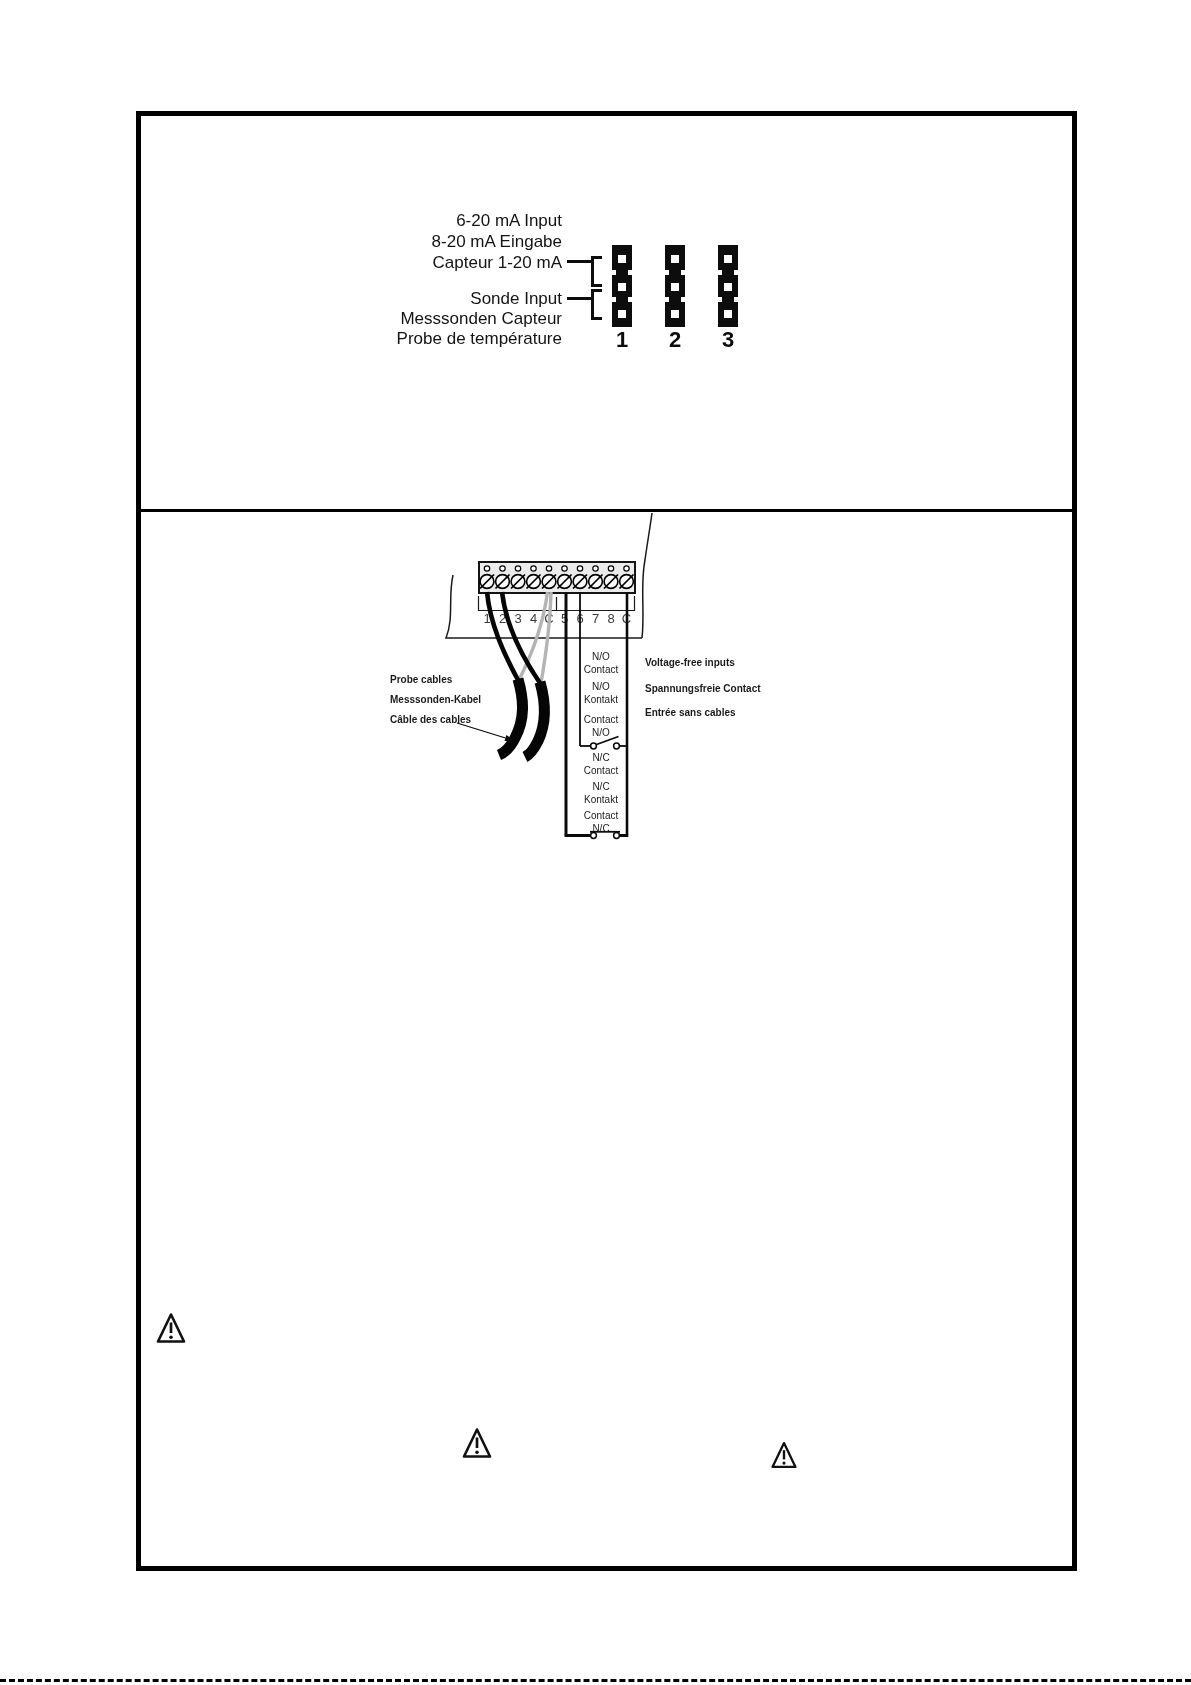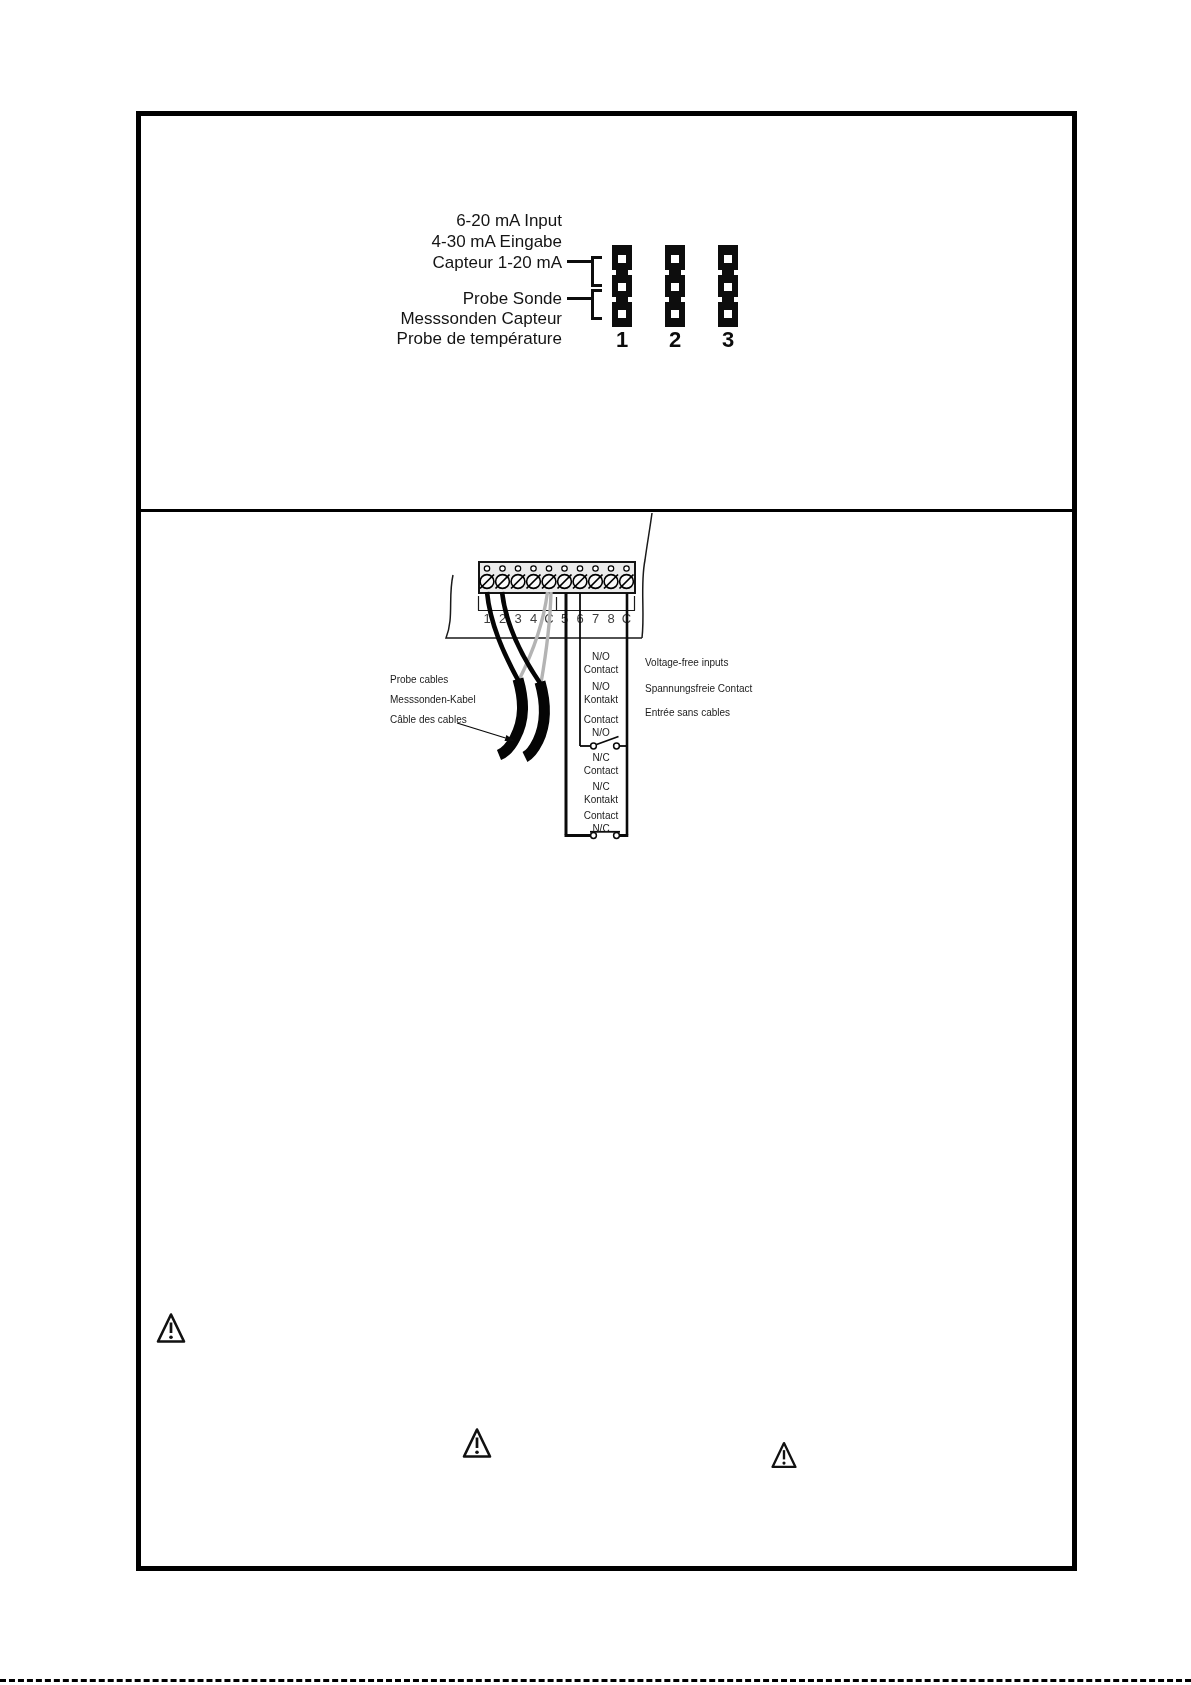--- a/index.html
+++ b/index.html
@@ -11,38 +11,38 @@
   .divider{position:absolute;left:137px;top:509px;width:940px;height:3px;background:#000;}
   .jlabel{position:absolute;right:629px;font-size:17px;line-height:20px;white-space:nowrap;color:#141414;}
   .hline{position:absolute;background:#0d0d0d;}
   .vline{position:absolute;background:#0d0d0d;}
   .jumper{position:absolute;width:20px;height:82px;background:#0d0d0d;}
   .pip{position:absolute;left:6px;width:8px;height:8px;background:#fff;}
   .notchL{position:absolute;left:-1px;width:5px;height:5px;background:#fff;}
   .notchR{position:absolute;right:-1px;width:5px;height:5px;background:#fff;}
   .jnum{position:absolute;width:30px;text-align:center;font-size:22px;font-weight:bold;color:#0c0c0c;}
   .tnum{position:absolute;top:611px;width:16px;text-align:center;font-size:13px;color:#3d3d3d;}
-  .slabel{position:absolute;font-size:10px;line-height:12.5px;color:#1b1b1b;white-space:nowrap;}
+  .slabel{position:absolute;font-size:10px;line-height:12.5px;color:#1b1b1b;white-space:nowrap;font-weight:bold;}
   .clabel{position:absolute;left:571px;width:60px;text-align:center;font-size:10px;
           line-height:12.5px;color:#1b1b1b;white-space:pre-line;}
   .dashline{position:absolute;left:0;top:1679px;width:1191px;height:0;border-top:3px dashed #000;}
   svg{position:absolute;overflow:visible;}
 </style>
 </head>
 <body>
 
 <div class="page">
 
   <div class="frame"></div>
   <div class="divider"></div>
 
   <div class="jlabel" style="top:211px">6-20 mA Input</div>
-  <div class="jlabel" style="top:232px">4-30 mA Eingabe</div>
+  <div class="jlabel" style="top:232px">8-20 mA Eingabe</div>
   <div class="jlabel" style="top:253px">Capteur 1-20 mA</div>
-  <div class="jlabel" style="top:289px">Probe Sonde</div>
+  <div class="jlabel" style="top:289px">Sonde Input</div>
   <div class="jlabel" style="top:309px">Messsonden Capteur</div>
   <div class="jlabel" style="top:329px">Probe de température</div>
 
   <div class="hline" style="left:567px;top:260px;width:24px;height:3px"></div>
   <div class="hline" style="left:567px;top:297px;width:24px;height:3px"></div>
   <div class="vline" style="left:591px;top:256px;width:3px;height:31px"></div>
   <div class="hline" style="left:591px;top:256px;width:11px;height:3px"></div>
   <div class="hline" style="left:591px;top:284px;width:11px;height:3px"></div>
   <div class="vline" style="left:591px;top:289px;width:3px;height:31px"></div>
   <div class="hline" style="left:591px;top:289px;width:11px;height:3px"></div>

